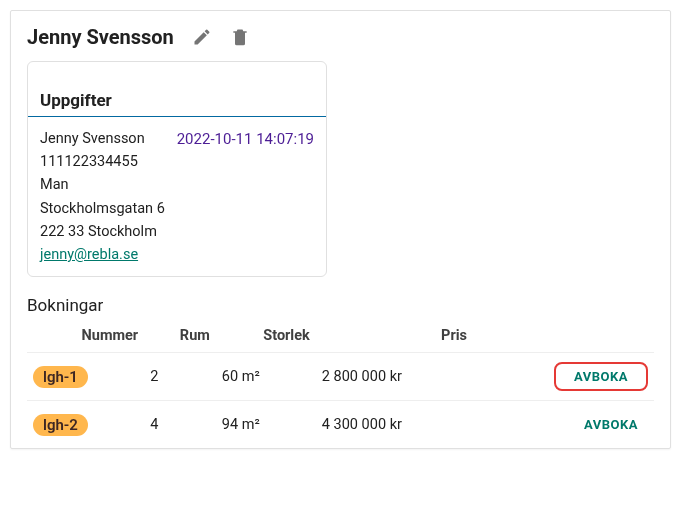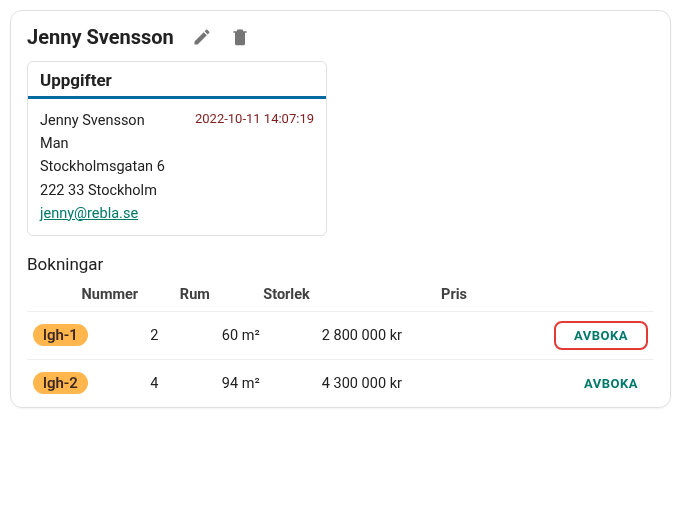--- a/index.html
+++ b/index.html
@@ -6,21 +6,21 @@
   body {
     margin: 0;
     padding: 10px;
     font-family: -apple-system, BlinkMacSystemFont, "Segoe UI", Roboto, Helvetica, Arial, sans-serif;
     background: #fff;
     color: #212121;
   }
   .card {
     width: 661px;
     border: 1px solid #e0e0e0;
-    border-radius: 12px;
+    border-radius: 2px;
     padding: 14px 16px 0 16px;
     box-shadow: 0 1px 2px rgba(0,0,0,0.05);
   }
   .header-row {
     display: flex;
     align-items: center;
     gap: 18px;
     margin-bottom: 12px;
   }
   .page-title {
@@ -38,39 +38,40 @@
   .icon-btn svg { width: 20px; height: 20px; fill: currentColor; }
 
   .details-card {
     border: 1px solid #e0e0e0;
     border-radius: 6px;
     width: 300px;
     margin-bottom: 18px;
   }
   .details-head {
     padding: 8px 12px 6px 12px;
-    border-bottom: 3px solid #0369a1;
+    border-bottom: 1px solid #0369a1;
+    margin-top: 20px;
   }
   .details-title {
     font-size: 17px;
     font-weight: 700;
     margin: 0;
   }
   .details-body {
     padding: 10px 12px;
     font-size: 14.5px;
     line-height: 1.6;
     position: relative;
   }
   .timestamp {
     position: absolute;
     right: 12px;
     top: 10px;
-    color: #7f1d1d;
-    font-size: 13px;
+    color: #4c1d95;
+    font-size: 15px;
   }
   .link {
     color: #00796b;
     text-decoration: underline;
     cursor: pointer;
   }
   .details-foot {
     border-top: 1px solid #e0e0e0;
     padding: 8px 12px;
     font-size: 14.5px;
@@ -141,20 +142,21 @@
     </span>
   </div>
 
   <div class="details-card">
     <div class="details-head">
       <h2 class="details-title">Uppgifter</h2>
     </div>
     <div class="details-body">
       <span class="timestamp">2022-10-11 14:07:19</span>
       <div>Jenny Svensson</div>
+      <div>111122334455</div>
       <div>Man</div>
       <div>Stockholmsgatan 6</div>
       <div>222 33 Stockholm</div>
       <div><a class="link">jenny@rebla.se</a></div>
     </div>
   </div>
 
   <h2 class="section-title">Bokningar</h2>
 
   <table class="bookings">

